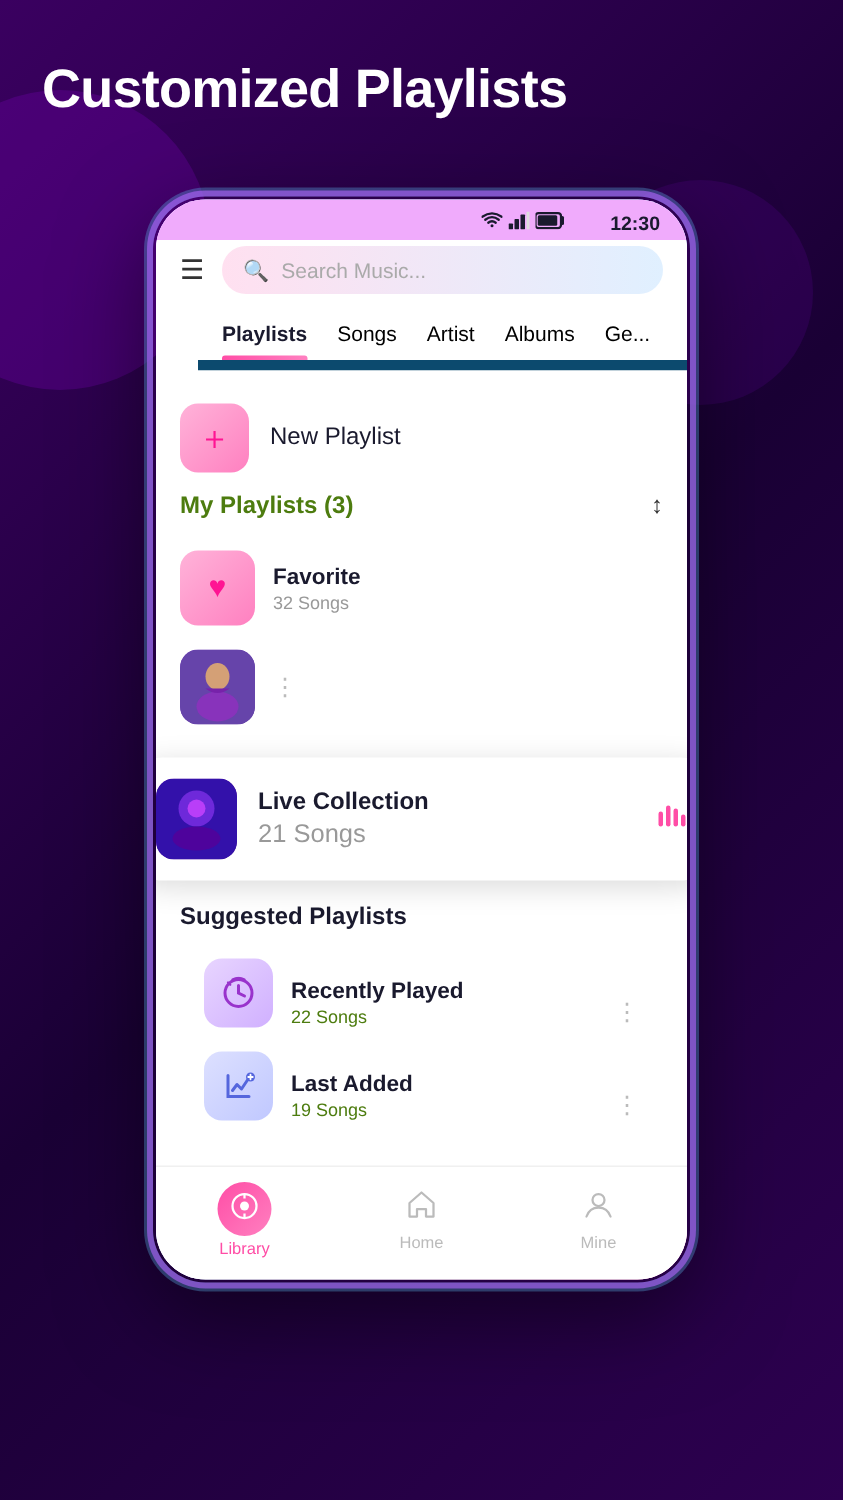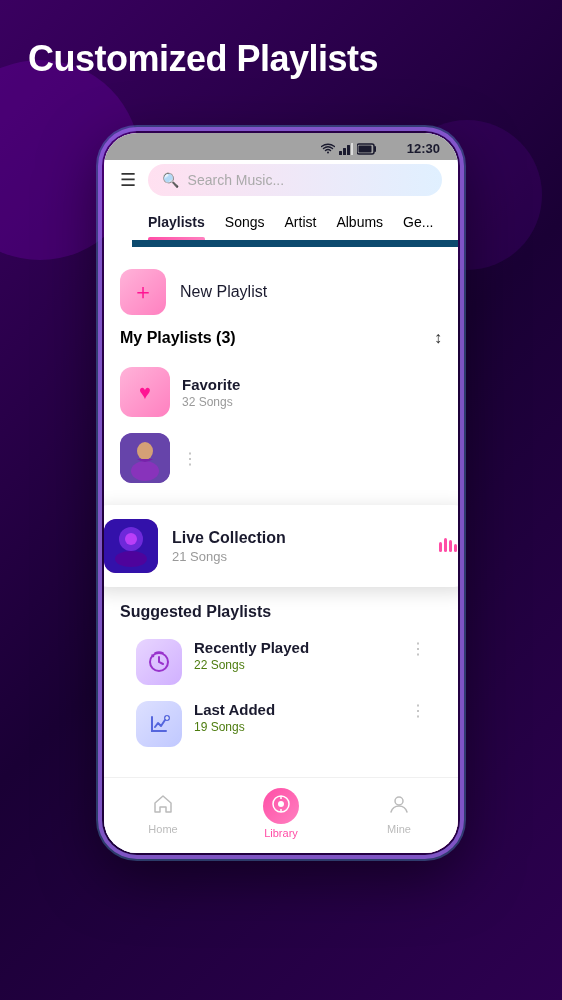--- a/index.html
+++ b/index.html
@@ -72,23 +72,23 @@
       inset: -3px;
       border-radius: 39px;
       background: linear-gradient(135deg, #b060ff, #60d0ff, #ff60b0);
       z-index: -1;
     }
 
     
     .status-bar {
       display: flex;
       justify-content: flex-end;
-      align-items: center;
+      align-items: flex-start;
       padding: 8px 18px 4px;
-      background: #a3a3a3;
+      background: #f0abfc;
       gap: 24px;
     }
 
     .status-time {
       font-size: 13px;
       font-weight: 700;
       color: #1a1a2e;
       margin-left: 6px;
     }
 
@@ -206,21 +206,21 @@
     .section-header {
       display: flex;
       justify-content: space-between;
       align-items: center;
       margin-bottom: 12px;
     }
 
     .section-title {
       font-size: 16px;
       font-weight: 700;
-      color: #000000;
+      color: #4d7c0f;
     }
 
     .sort-icon {
       font-size: 16px;
       color: #333;
       cursor: pointer;
     }
 
     
     .playlist-item {
@@ -326,40 +326,40 @@
       flex: 1;
     }
 
     .live-name {
       font-size: 16px;
       font-weight: 700;
       color: #1a1a2e;
     }
 
     .live-count {
-      font-size: 13px;
+      font-size: 17px;
       color: #999;
       margin-top: 2px;
     }
 
     .equalizer-icon {
       color: #ff4da6;
       font-size: 20px;
     }
 
     .suggested-title {
       font-size: 16px;
       font-weight: 700;
       color: #1a1a2e;
       margin-bottom: 10px;
     }
 
     .suggested-item {
       display: flex;
-      align-items: flex-start;
+      align-items: flex-end;
       gap: 12px;
       padding: 8px 16px;
       cursor: pointer;
     }
 
     .suggested-thumb {
       width: 46px;
       height: 46px;
       border-radius: 12px;
       display: flex;
@@ -612,46 +612,46 @@
         </div>
         <div class="suggested-info">
           <div class="suggested-name">Last Added</div>
           <div class="suggested-count">19 Songs</div>
         </div>
         <span class="more-icon">⋮</span>
       </div>
     </div>
 
     <div class="bottom-nav">
-      <div class="nav-item">
-        <div class="nav-icon">
-          <svg width="22" height="22" viewBox="0 0 22 22">
-            <path d="M3 10 L11 3 L19 10 L19 19 L14 19 L14 14 L8 14 L8 19 L3 19 Z" stroke="#bbb" stroke-width="1.5" fill="none" stroke-linejoin="round"></path>
-          </svg>
-        </div>
-        <span class="nav-label">Home</span>
-      </div>
-
       <div class="nav-item">
         <div class="nav-active-dot">
           <div class="nav-icon">
             <svg width="20" height="20" viewBox="0 0 20 20">
               <circle cx="10" cy="10" r="8" stroke="white" stroke-width="1.5" fill="none"></circle>
               <circle cx="10" cy="10" r="3" fill="white"></circle>
               <line x1="10" y1="2" x2="10" y2="5" stroke="white" stroke-width="1.5"></line>
               <line x1="10" y1="15" x2="10" y2="18" stroke="white" stroke-width="1.5"></line>
             </svg>
           </div>
         </div>
         <span class="nav-label active">Library</span>
       </div>
 
       <div class="nav-item">
         <div class="nav-icon">
           <svg width="22" height="22" viewBox="0 0 22 22">
+            <path d="M3 10 L11 3 L19 10 L19 19 L14 19 L14 14 L8 14 L8 19 L3 19 Z" stroke="#bbb" stroke-width="1.5" fill="none" stroke-linejoin="round"></path>
+          </svg>
+        </div>
+        <span class="nav-label">Home</span>
+      </div>
+
+      <div class="nav-item">
+        <div class="nav-icon">
+          <svg width="22" height="22" viewBox="0 0 22 22">
             <circle cx="11" cy="8" r="4" stroke="#bbb" stroke-width="1.5" fill="none"></circle>
             <path d="M3 19 Q5 13 11 13 Q17 13 19 19" stroke="#bbb" stroke-width="1.5" fill="none" stroke-linecap="round"></path>
           </svg>
         </div>
         <span class="nav-label">Mine</span>
       </div>
     </div>
 
   </div>
 </div>

